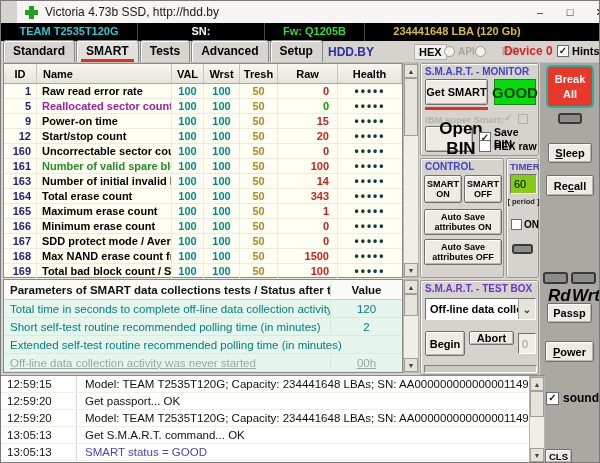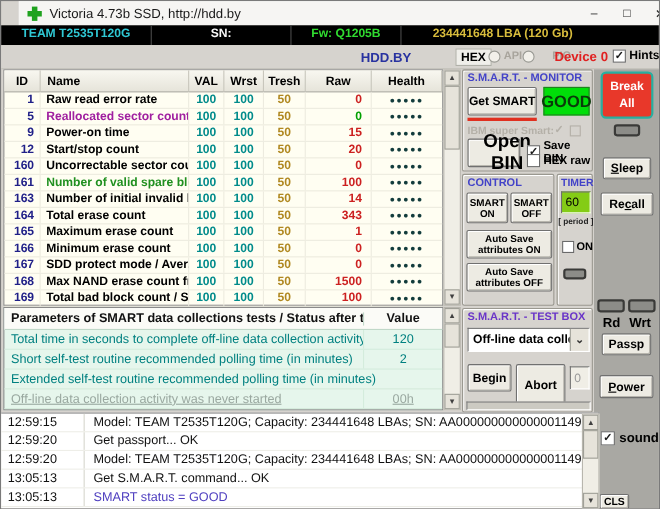--- a/index.html
+++ b/index.html
@@ -139,37 +139,37 @@
   #cbr-on .cb { width:11px; height:11px; }
   .led { position:absolute; background:#8C8C88; border:2px solid #3A3A38; border-radius:3px; }
   #led-timer { left:5px; top:85px; width:21px; height:10px; }
 
   .dropdown { position:absolute; left:4px; top:17px; width:111px; height:22px; background:#FFF;
               border:1px solid; border-color:#707070 #FFF #FFF #707070; display:flex; align-items:center; }
   .dd-text { flex:1; padding-left:4px; font-size:11px; color:#000; white-space:nowrap; overflow:hidden; }
   .dd-btn { width:17px; height:20px; background:#E6E3DA; border-left:1px solid #A0A098;
             display:flex; align-items:center; justify-content:center; font-size:10px; color:#333; flex:none; }
   #btn-begin { left:4px;  top:50px; width:40px; height:25px; font-size:11px; }
-  #btn-abort { left:48px; top:50px; width:45px; height:40px; font-size:11px; }
+  #btn-abort { left:48px; top:50px; width:45px; height:14px; font-size:11px; }
   .counter-field { position:absolute; left:97px; top:52px; width:18px; height:21px; background:#F0EEE6;
                    border:1px solid; border-color:#707070 #FFF #FFF #707070; font-size:11px;
                    font-weight:normal; color:#999; display:flex; align-items:center; padding-left:3px; }
   .progress { position:absolute; left:3px; top:84px; width:113px; height:8px; background:#CCCAC2;
               border:1px solid; border-color:#808080 #FFF #FFF #808080; }
 
   
   .strip { position:absolute; left:539px; top:62px; width:61px; height:401px; background:#A9A8A3; }
   #btn-breakall { left:6px; top:2px; width:48px; height:43px; background:#E8382A; border:2px solid #28AFA0;
                   border-radius:5px; color:#FFF; font-size:11px; line-height:1.3; box-shadow:none; }
   #led-break { left:18px; top:50px; width:24px; height:11px; }
   #btn-sleep  { left:8px; top:80px;  width:44px; height:20px; font-size:11px; }
   #btn-recall { left:6px; top:112px; width:48px; height:21px; font-size:11px; }
   #led-rd  { left:3px;  top:209px; width:25px; height:12px; }
   #led-wrt { left:31px; top:209px; width:25px; height:12px; }
-  .led-label { position:absolute; font-size:12px; color:#000; }
+  .led-label { position:absolute; font-size:17px; color:#000;font-style:italic; }
   #lbl-rd  { left:8px;  top:223px; } #lbl-wrt { left:32px; top:223px; }
   #btn-passp { left:7px; top:240px; width:45px; height:20px; font-size:11px; }
   #btn-power { left:5px; top:278px; width:49px; height:21px; font-size:11px; }
   #cbr-sound { left:6px; top:328px; font-size:12px; gap:4px; color:#000; }
   #cbr-sound .cb { width:13px; height:13px; }
   #btn-cls { left:5px; top:386px; width:27px; height:14px; font-size:9.5px; }
 
   
   .log { position:absolute; left:0; top:374px; width:544px; height:89px; background:#FFF;
          border-top:1px solid #8A8A8A; border-right:1px solid #8A8A8A; font-weight:normal; overflow:hidden; }
@@ -196,20 +196,27 @@
   </div>
 
   <div class="infobar">
     <span class="info-seg" id="seg-model">TEAM T2535T120G</span>
     <span class="info-seg" id="seg-sn">SN: AA000000000000001149</span>
     <span class="info-seg" id="seg-fw">Fw: Q1205B</span>
     <span class="info-seg" id="seg-lba">234441648 LBA (120 Gb)</span>
   </div>
 
   <div class="tabbar">
+    <div class="tab-list">
+        <span class="tab">Standard</span>
+        <span class="tab active">SMART<div class="tab-underline"></div></span>
+        <span class="tab">Tests</span>
+        <span class="tab">Advanced</span>
+        <span class="tab">Setup</span>
+      </div>
     <span class="site-label">HDD.BY</span>
     <span class="hex-label">HEX</span>
     <span class="radio-group" id="rg-api">
       <span class="radio"></span>
       <span>API</span>
     </span>
     <span class="radio-group" id="rg-pio">
       <span class="radio"></span>
       <span>PIO</span>
     </span>

